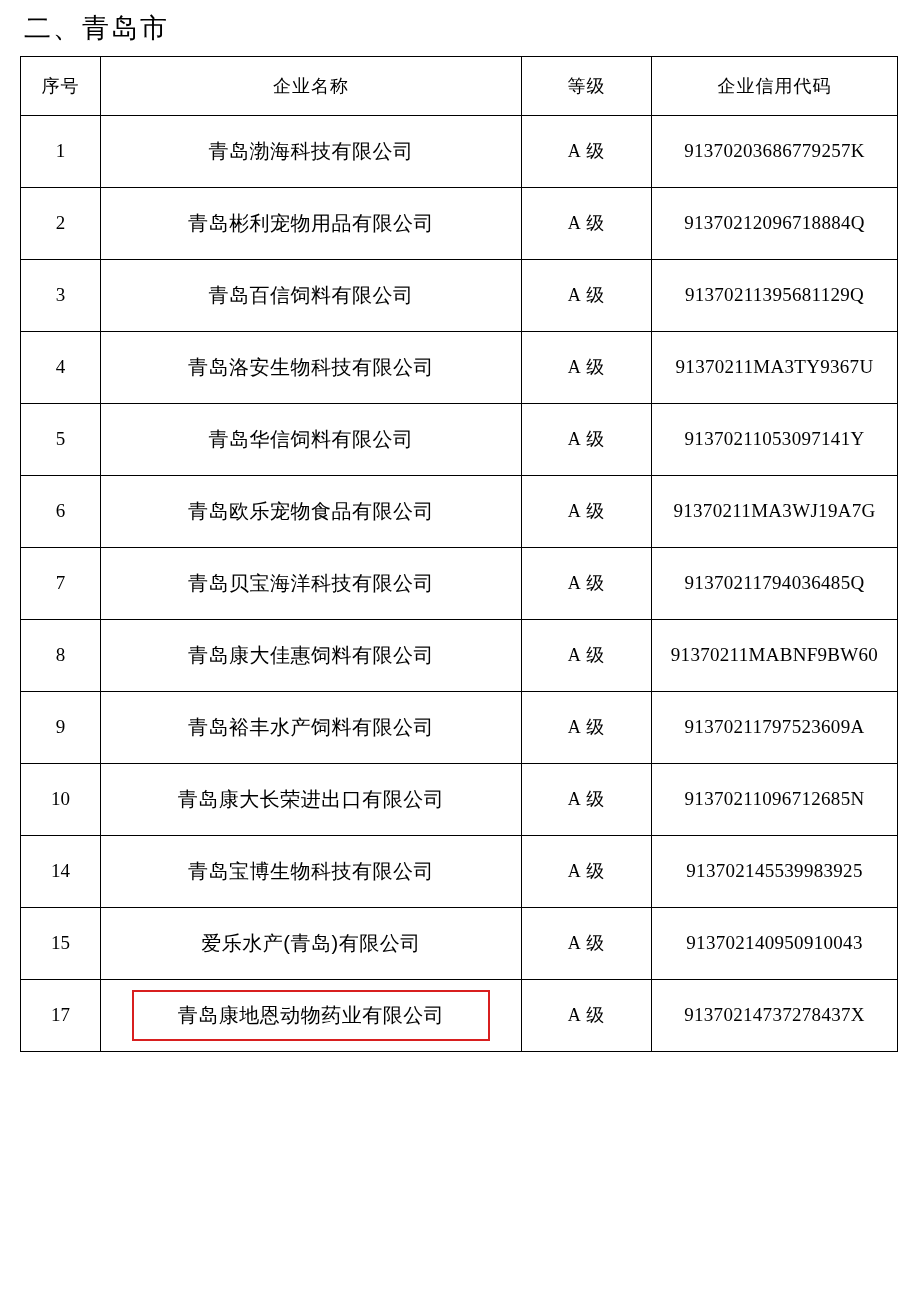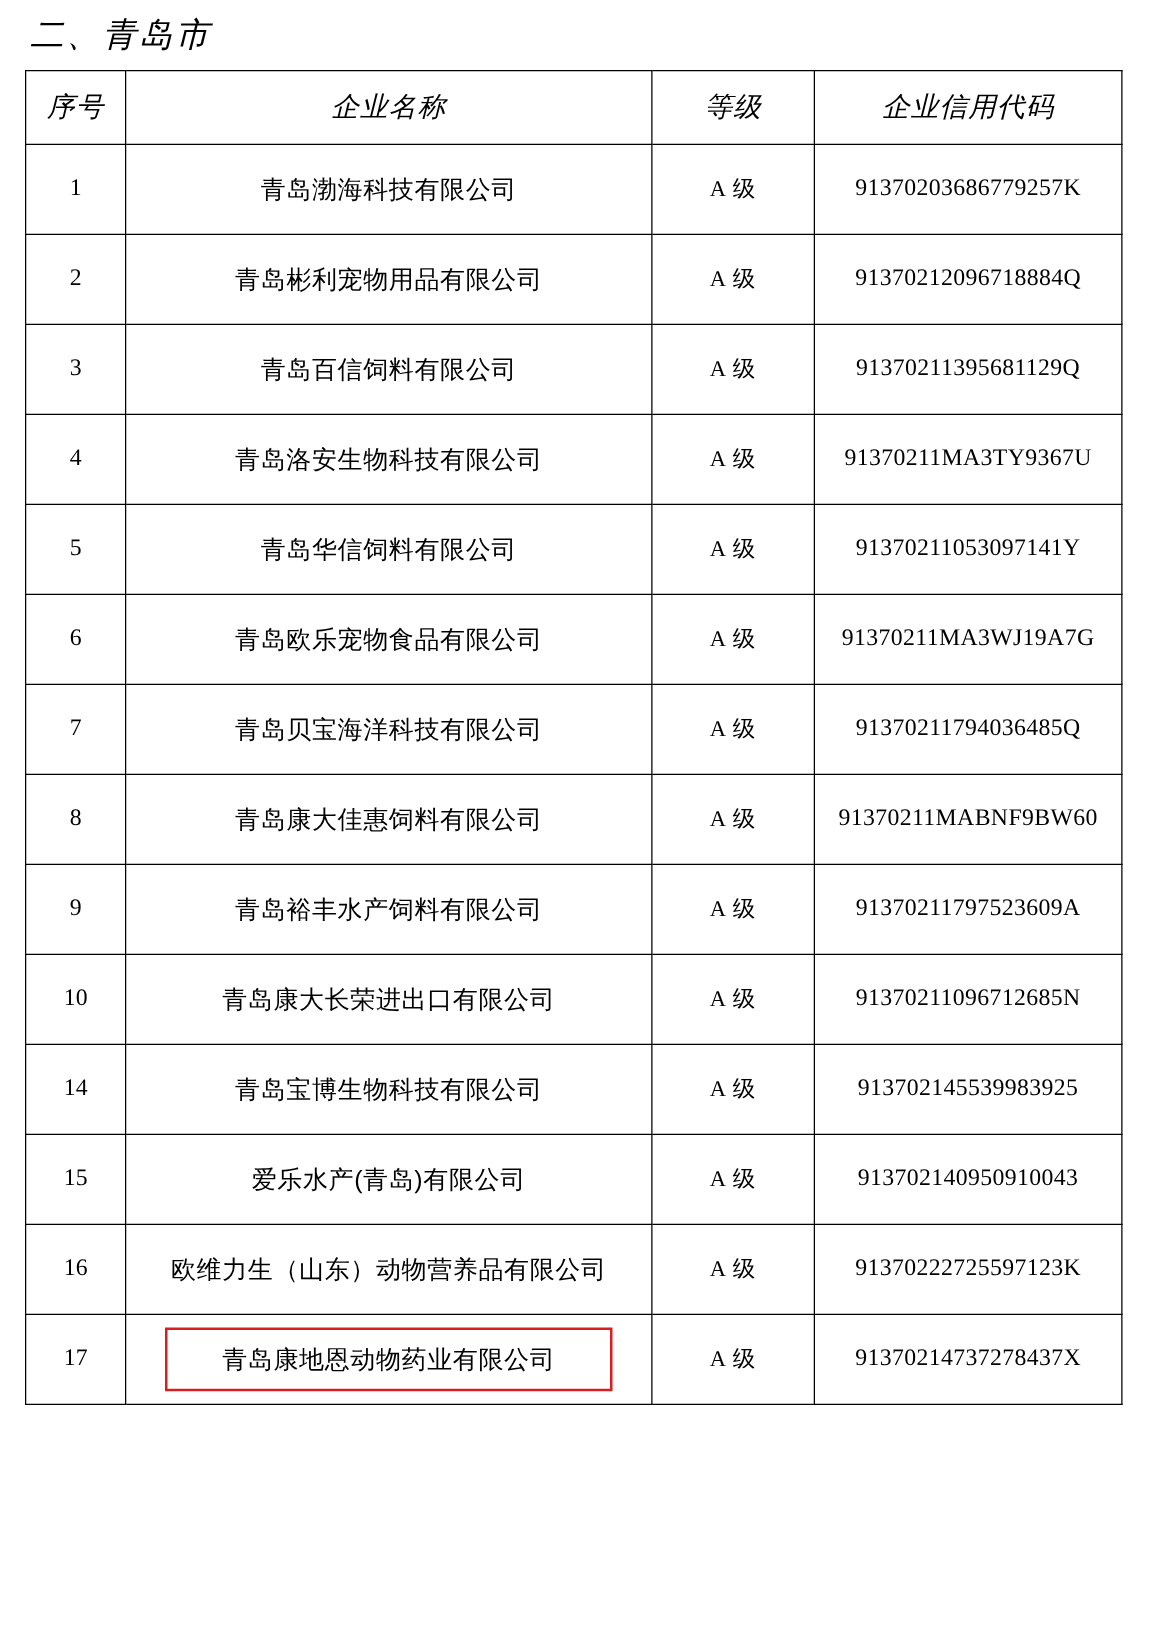--- a/index.html
+++ b/index.html
@@ -21,21 +21,20 @@
     padding: 0;
     position: relative;
   }
   .section-heading {
     font-family: "Liberation Serif", serif;
     font-size: 27px;
     letter-spacing: 2px;
     padding: 10px 0 8px 24px;
     line-height: 1.4;
     white-space: nowrap;
-    font-style: italic;
   }
   table.doc-table {
     border-collapse: collapse;
     table-layout: fixed;
     margin-left: 20px;
     width: 877px;
     border: 1.5px solid #000;
   }
   table.doc-table td, table.doc-table th {
     border: 1px solid #000;
@@ -44,24 +43,23 @@
     padding: 0;
     font-weight: normal;
   }
   col.c-idx { width: 80px; }
   col.c-name { width: 421px; }
   col.c-grade { width: 130px; }
   col.c-code { width: 246px; }
 
   thead th {
     height: 58px;
-    font-size: 22px;
+    font-size: 18px;
     font-family: "Liberation Serif", serif;
     letter-spacing: 1px;
-    font-style: italic;
   }
   tbody td {
     height: 71px;
     font-size: 19px;
   }
   td.idx {
     font-family: "Liberation Serif", serif;
     font-size: 19px;
   }
   td.name {
@@ -176,26 +174,20 @@
           <td class="name"><span class="name-inner">青岛宝博生物科技有限公司</span></td>
           <td class="grade">A 级</td>
           <td class="code">913702145539983925</td>
         </tr>
         <tr>
           <td class="idx">15</td>
           <td class="name"><span class="name-inner">爱乐水产(青岛)有限公司</span></td>
           <td class="grade">A 级</td>
           <td class="code">913702140950910043</td>
         </tr>
-        <tr>
-          <td class="idx">16</td>
-          <td class="name"><span class="name-inner">欧维力生（山东）动物营养品有限公司</span></td>
-          <td class="grade">A 级</td>
-          <td class="code">91370222725597123K</td>
-        </tr>
         <tr class="highlight">
           <td class="idx">17</td>
           <td class="name"><span class="name-inner">青岛康地恩动物药业有限公司</span></td>
           <td class="grade">A 级</td>
           <td class="code">91370214737278437X</td>
         </tr>
       </tbody>
   </table>
 
 </div>

